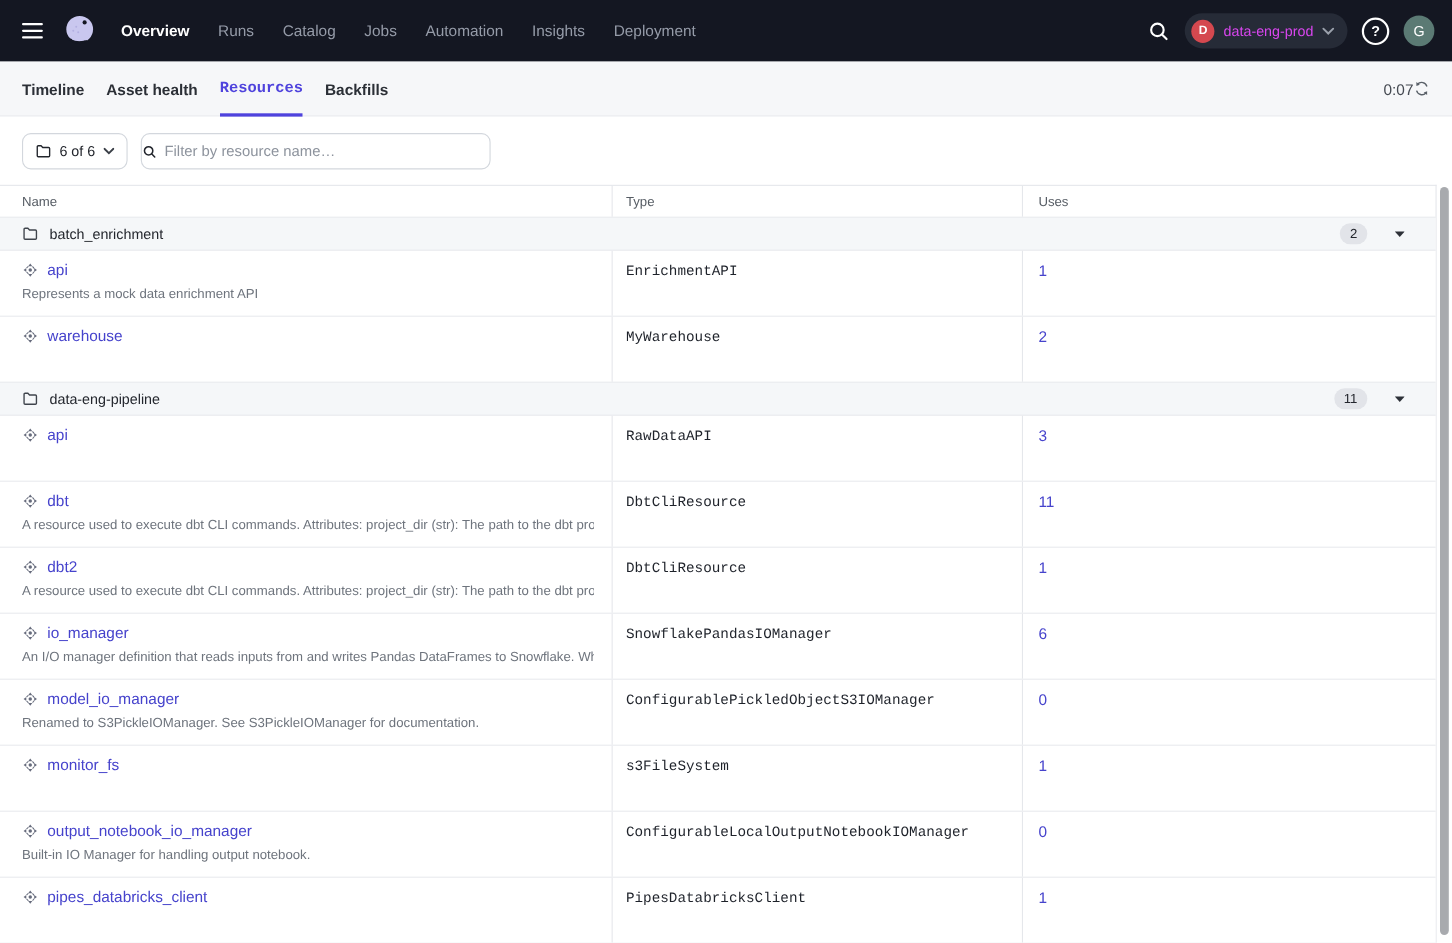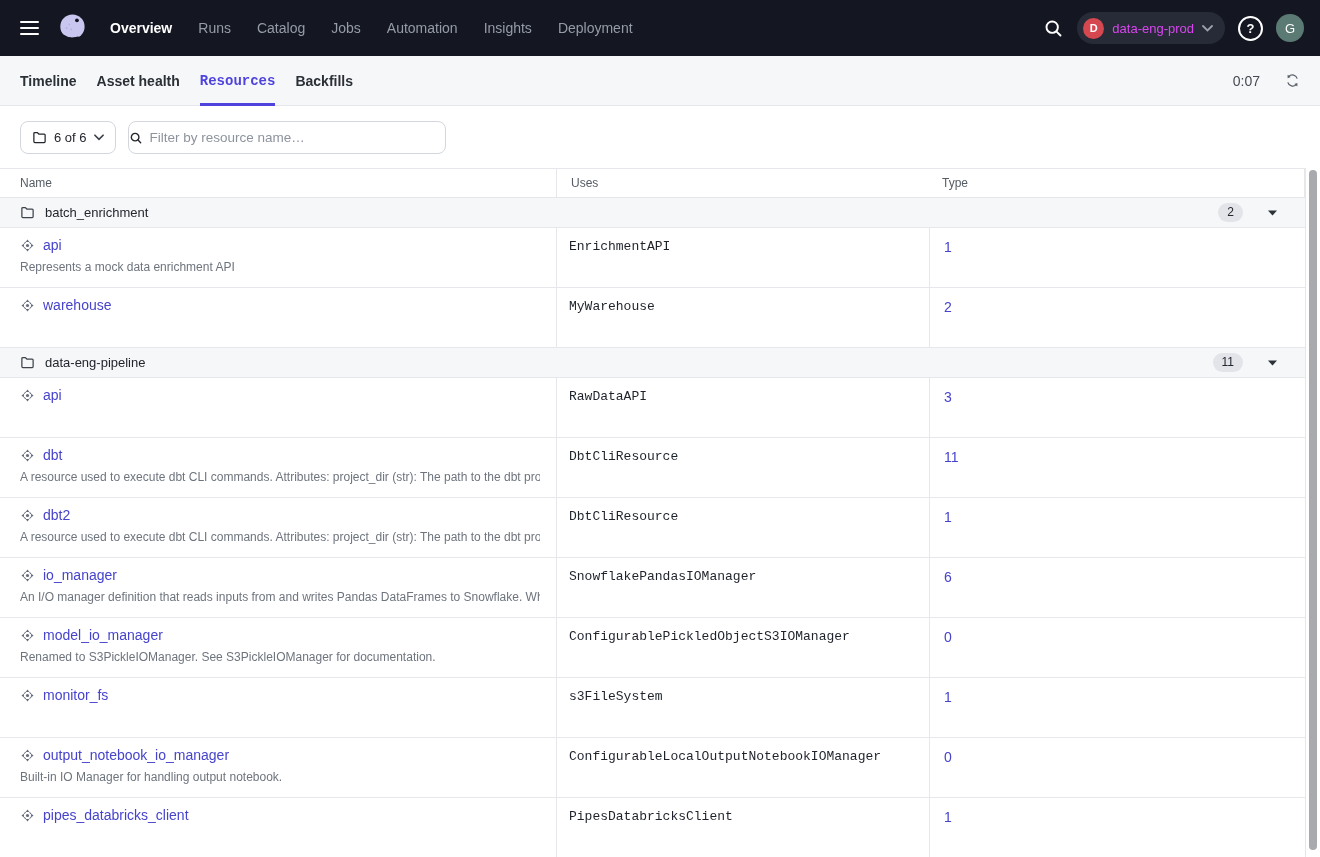--- a/index.html
+++ b/index.html
@@ -32,21 +32,21 @@
 
   
   .tabbar { height:50px; background:#f6f7f9; border-bottom:1px solid var(--c-border,#e5e7eb);
     display:flex; align-items:stretch; padding:0 20px; }
   .tabs { display:flex; gap:20px; }
   .tab { display:flex; align-items:center; font-size:14px; font-weight:600; color:#2b2f36;
     position:relative; cursor:pointer; }
   .tab.active { color:var(--c-accent,#4f43dd);font-family:Liberation Mono, monospace; }
   .tab.active::after { content:""; position:absolute; left:0; right:0; bottom:-1px; height:3px;
     background:var(--c-accent,#4f43dd); }
-  .tab-right { margin-left:auto; display:flex; align-items:center; gap:25px; }
+  .tab-right { margin-left:auto; display:flex; align-items:center; gap:0; }
   .timer { font-size:14px; color:#454a52; }
 
   
   .filterbar { display:flex; align-items:center; gap:12px; padding:15px 20px 14px; background:#fff; }
   .count-btn { display:flex; align-items:center; gap:7px; height:33px; padding:0 11px;
     background:#fff; border:1px solid var(--c-border2,#d3d7dd); border-radius:8px;
     font-size:13px; font-weight:500; color:#23262d; cursor:pointer; font-family:inherit; }
   .search-box { display:flex; align-items:center; gap:7px; width:318px; height:33px;
     border:1px solid var(--c-border2,#d3d7dd); border-radius:8px; padding:0 0; background:#fff; }
   .search-box input { border:none; outline:none; flex:1; font-size:13.5px; color:#23262d;
@@ -168,22 +168,22 @@
       <circle cx="10.5" cy="10.5" r="6.5"></circle>
         <line x1="15.5" y1="15.5" x2="20" y2="20"></line>
     </svg>
     <input type="text" placeholder="Filter by resource name…" style="">
   </div>
 </div>
 
 <div class="res-table">
   <div class="thead">
     <div class="th c-name">Name</div>
+    <div class="th c-type">Type</div>
     <div class="th c-uses">Uses</div>
-    <div class="th c-type">Type</div>
   </div>
   <div>
       <div class="group-row">
         <svg width="15" height="15" viewBox="0 0 24 24" fill="none" stroke="#3f444c" stroke-width="2">
           <path d="M3 7V5.5A1.5 1.5 0 0 1 4.5 4h4L11 6.5h8.5A1.5 1.5 0 0 1 21 8v10.5a1.5 1.5 0 0 1-1.5 1.5h-15A1.5 1.5 0 0 1 3 18.5z"></path>
         </svg>
         <span class="group-name">batch_enrichment</span>
         <span class="badge">2</span>
         <span class="caret">
           <svg width="9" height="6" viewBox="0 0 9 6">

